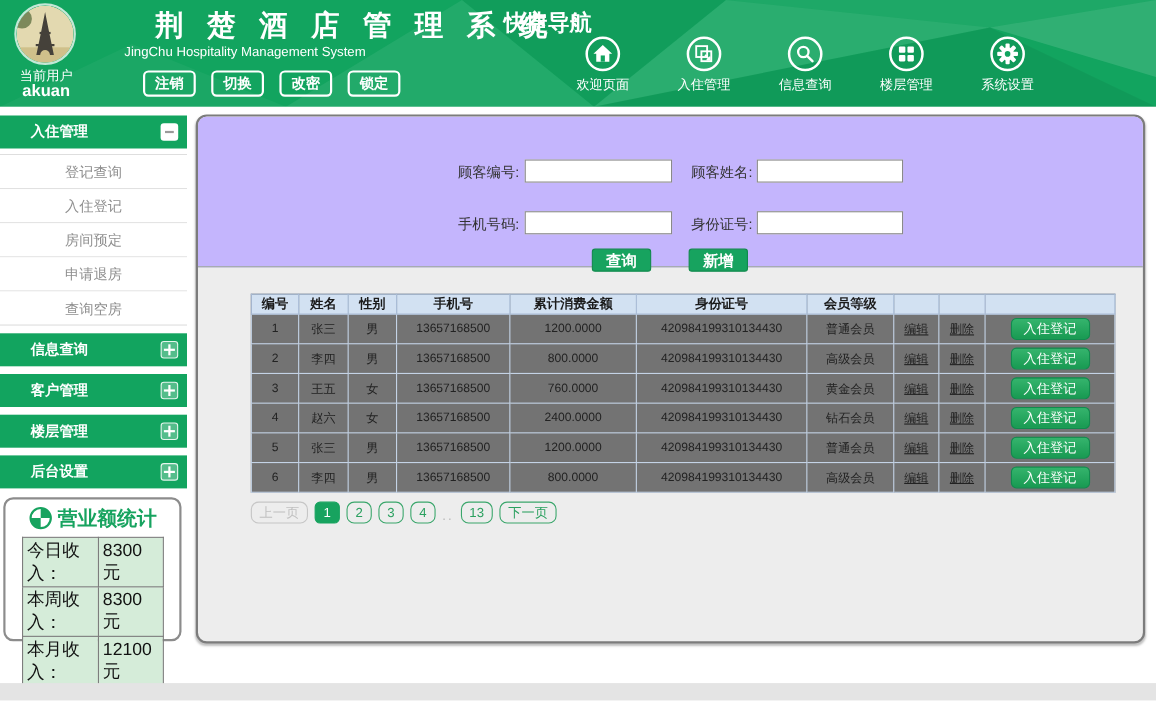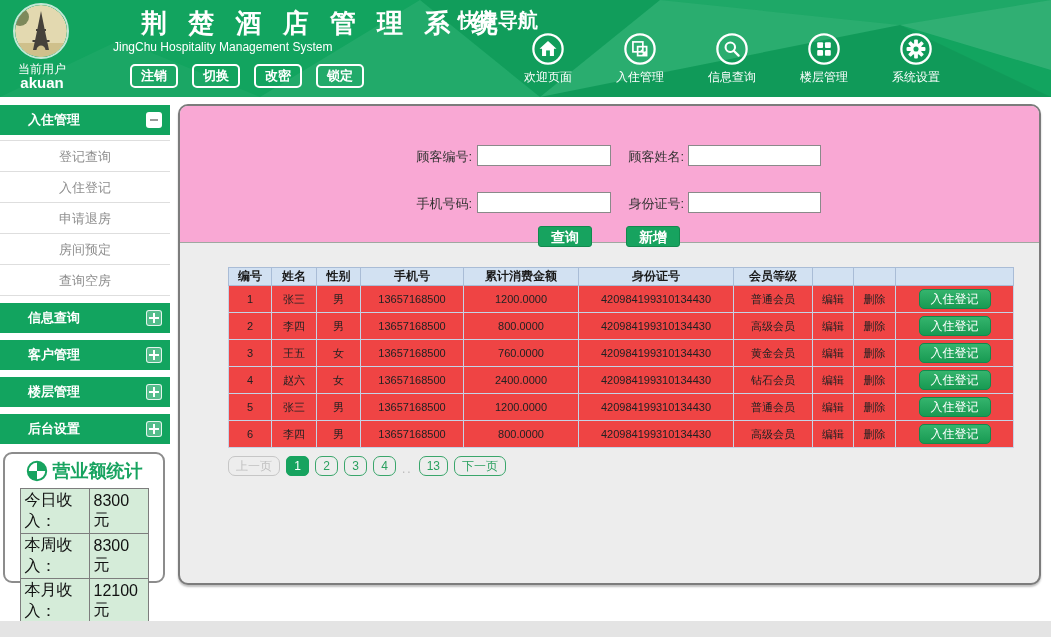--- a/index.html
+++ b/index.html
@@ -47,33 +47,33 @@
   .stats-table { margin:5px auto 0; border-collapse:collapse; }
   .stats-table td { border:1px solid #7d7d7d; background:#d5ecd9; font-size:16px; color:#111;
                     padding:1px 4px; height:22px; }
   .stats-table td.lab { width:69px; }
   .stats-table td.val { width:59px; }
 
   
   .main-panel { position:absolute; left:178px; top:104px; width:863px; height:481px;
                 border:2px solid #7c7c7c; border-radius:10px; background:#ededed;
                 box-shadow:0 2px 2px rgba(0,0,0,.25); overflow:hidden; }
-  .search-area { position:relative; height:137px; background:#f9a8d4; border-bottom:1px solid #9fa8a0; }
+  .search-area { position:relative; height:137px; background:#c4b5fd; border-bottom:1px solid #9fa8a0; }
   .f-label { position:absolute; width:110px; text-align:right; font-size:13px; color:#333; }
   .f-input { position:absolute; width:134px; height:21px; border:1px solid #8a8a8a; background:#fff;
              font-size:12px; padding:0 4px; font-family:inherit; }
   .form-btn { position:absolute; width:54px; height:21px; background:#17a35f; border:1px solid #128a4e;
               border-radius:3px; color:#fff; font-size:14px; font-weight:bold; line-height:18px;
               text-align:center; cursor:pointer; padding:0; font-family:inherit; }
 
-  .data-table { position:absolute; left:48px; top:161px; border-collapse:collapse; table-layout:fixed; background:#ef4444; }
+  .data-table { position:absolute; left:48px; top:161px; border-collapse:collapse; table-layout:fixed; background:#737373; }
   .data-table th { background:#d2e1f2; border:1px solid #a9bcd6; height:16px; font-size:12px;
                    font-weight:bold; color:#1a1a1a; padding:0; }
   .data-table td { border:1px solid #c4d3e6; height:27px; text-align:center; font-size:11px; color:#222; padding:0; }
-  .link-cell { cursor:pointer; }
+  .link-cell { cursor:pointer;text-decoration:underline; }
   .checkin-btn { width:72px; height:20px; background:linear-gradient(#35b46d,#189a52); border:1px solid #128a4e;
                  border-radius:5px; color:#fff; font-size:12px; line-height:17px; padding:0; cursor:pointer; font-family:inherit; }
 
   .pagination { position:absolute; left:48px; top:350px; display:flex; align-items:flex-end; gap:6px; }
   .pg { height:20px; line-height:17px; border:1.5px solid #3aa66b; border-radius:7px; color:#2aa05f;
         background:transparent; text-align:center; padding:0 7px; cursor:pointer; font-size:12px; font-family:inherit; }
   .pg.num { width:23px; padding:0; }
   .pg.disabled { border-color:#c6c6c6; color:#c0c0c0; }
   .pg.active { background:#17a35f; color:#fff; border-color:#17a35f; border-radius:5px; }
   .ellipsis { color:#b9b9b9; font-size:12px; letter-spacing:2px; }
@@ -186,22 +186,22 @@
   </div>
 
   <div class="sidebar">
     <div class="acc-header">
       <span>入住管理</span>
       <span class="toggle minus"></span>
     </div>
     <div class="sub-items">
       <div class="sub-item">登记查询</div>
       <div class="sub-item">入住登记</div>
+      <div class="sub-item">房间预定</div>
       <div class="sub-item">申请退房</div>
-      <div class="sub-item">房间预定</div>
       <div class="sub-item">查询空房</div>
     </div>
     <div class="acc-header collapsed">
       <span>信息查询</span>
       <span class="toggle plus"></span>
     </div>
     <div class="acc-header collapsed">
       <span>客户管理</span>
       <span class="toggle plus"></span>
     </div>

